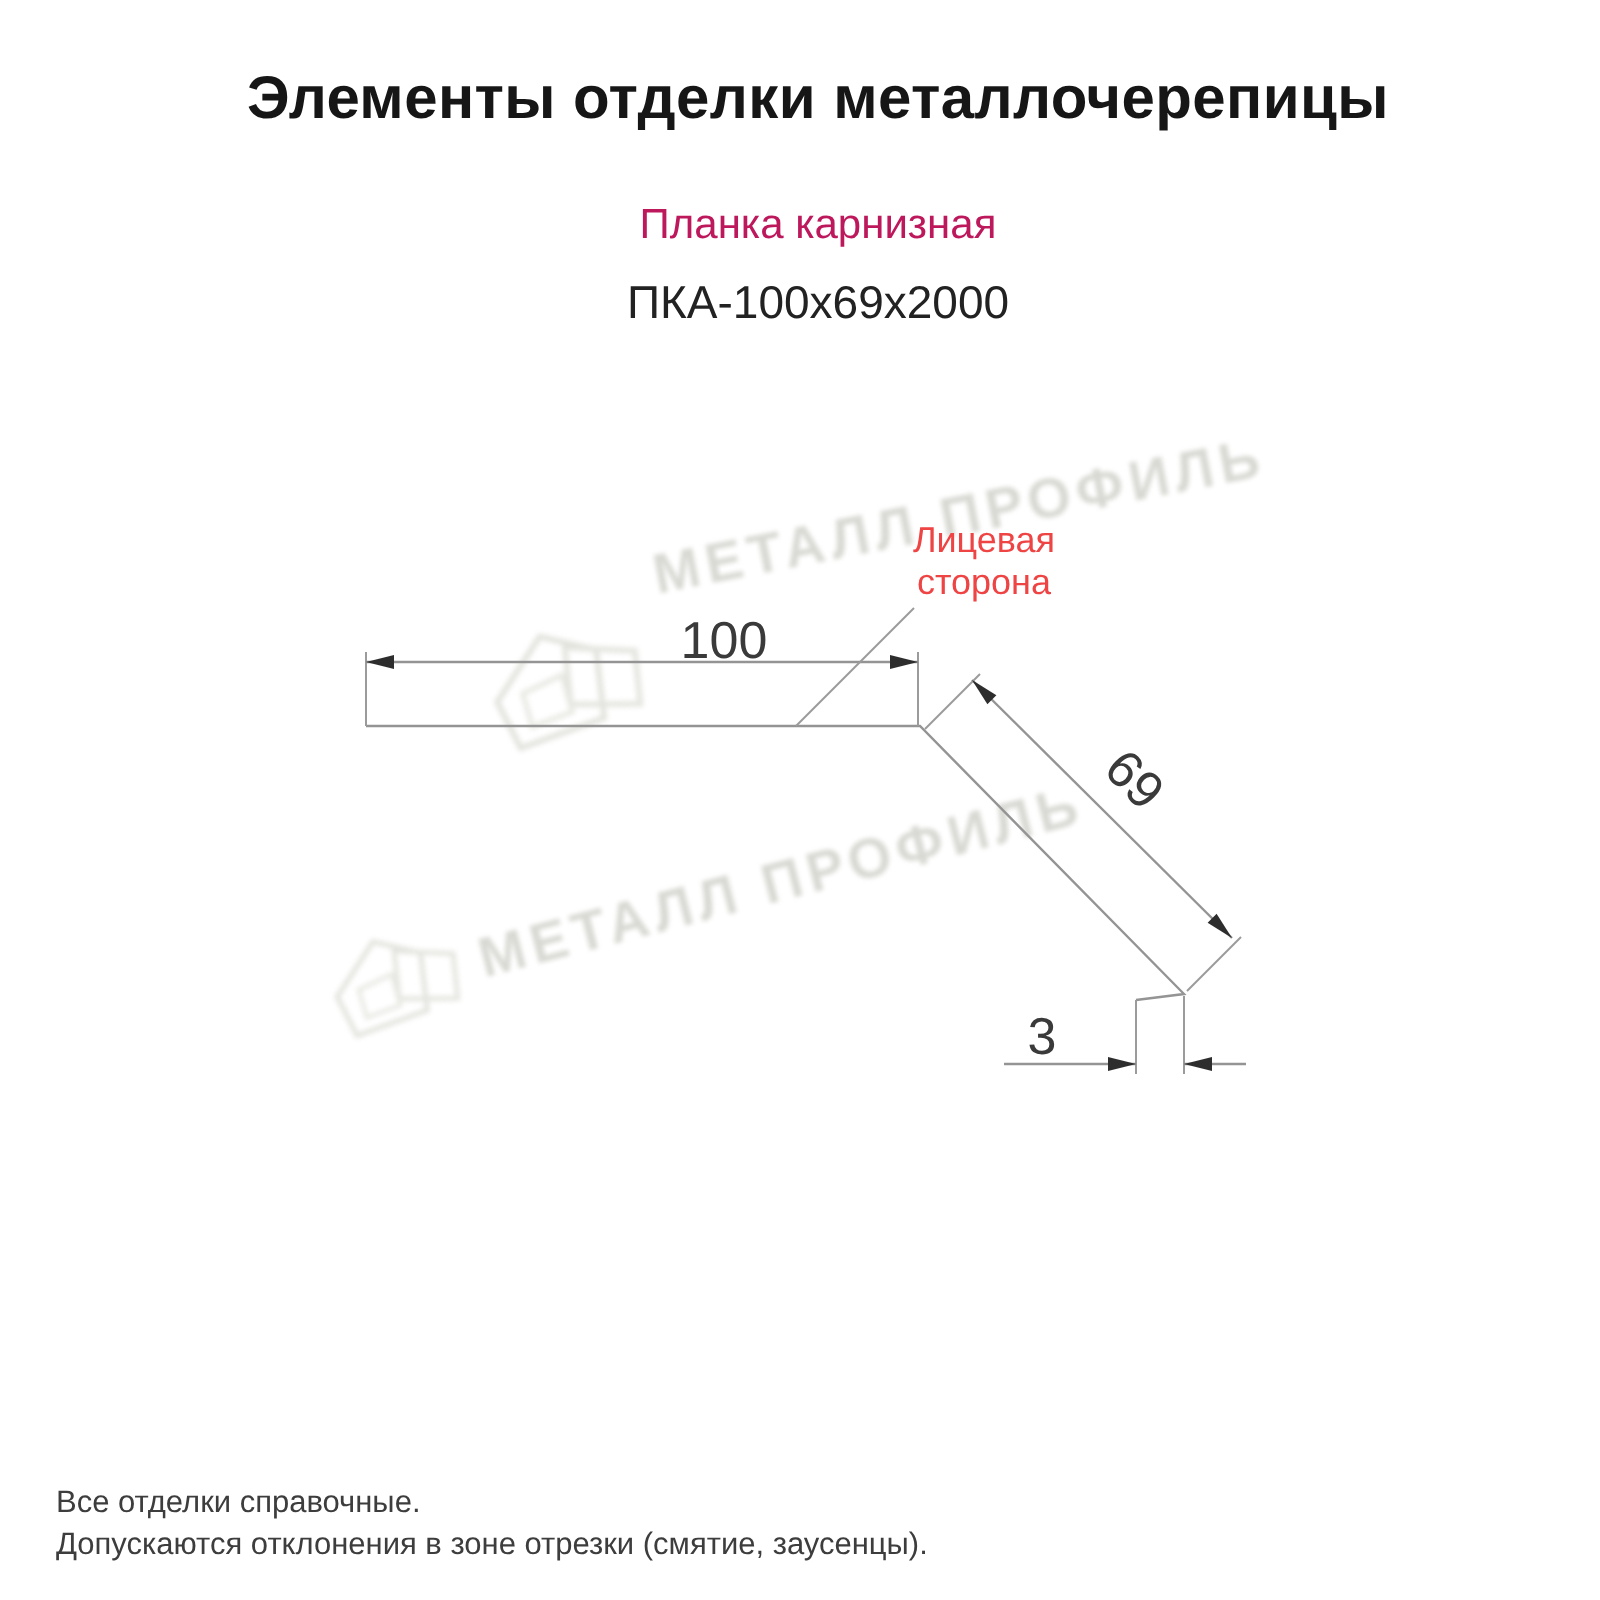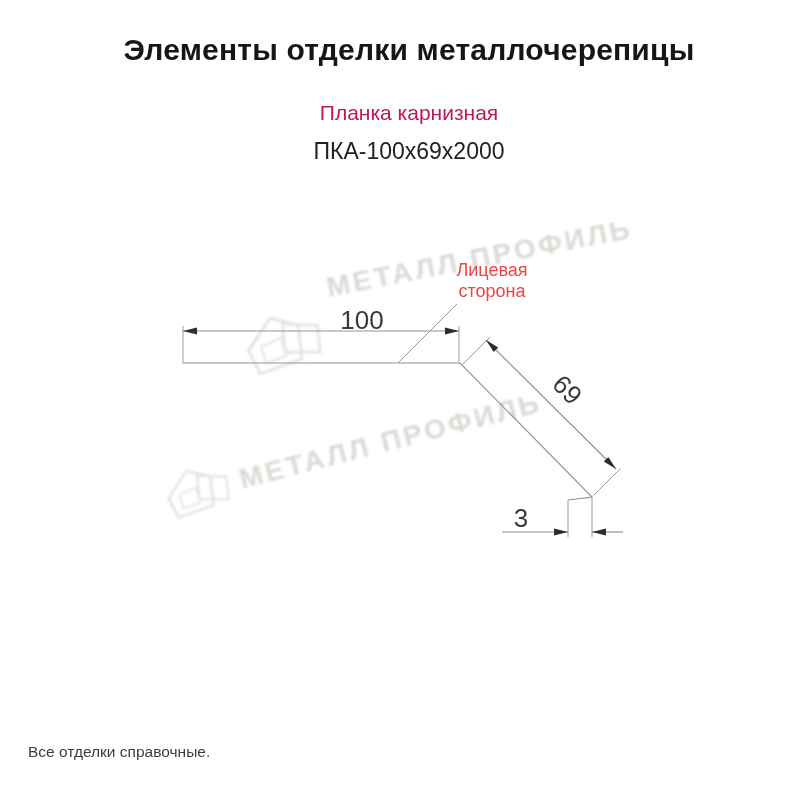--- a/index.html
+++ b/index.html
@@ -130,14 +130,15 @@
     <polygon class="arrow" points="568,532 554,528.5 554,535.5"></polygon>
     <polygon class="arrow" points="592,532 606,528.5 606,535.5"></polygon>
   </svg>
 
   <div id="dim-100" class="abs dim-label">100</div>
   <div id="dim-69" class="abs dim-label">69</div>
   <div id="dim-10" class="abs dim-label">3</div>
   <div id="face-side-label" class="abs">Лицевая сторона</div>
 
   <div id="footer-line1" class="abs footer-line">Все отделки справочные.</div>
+  <div id="footer-line2" class="abs footer-line">Допускаются отклонения в зоне отрезки (смятие, заусенцы).</div>
 
 </div>
 
 </body></html>

